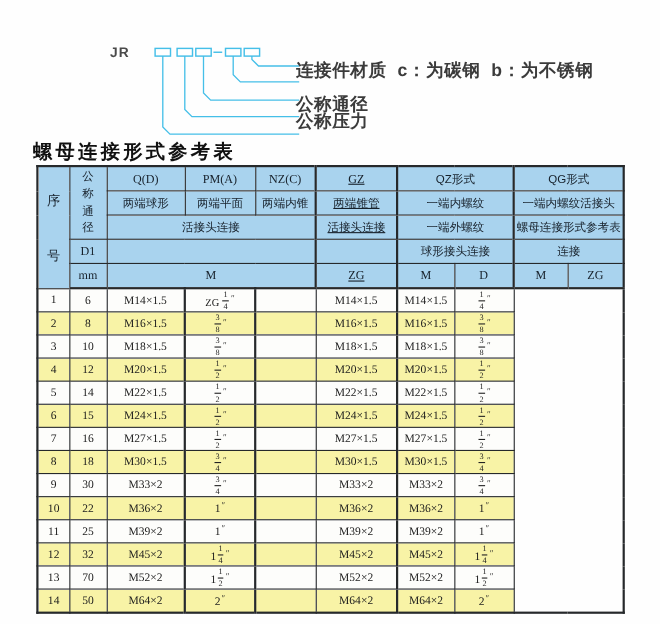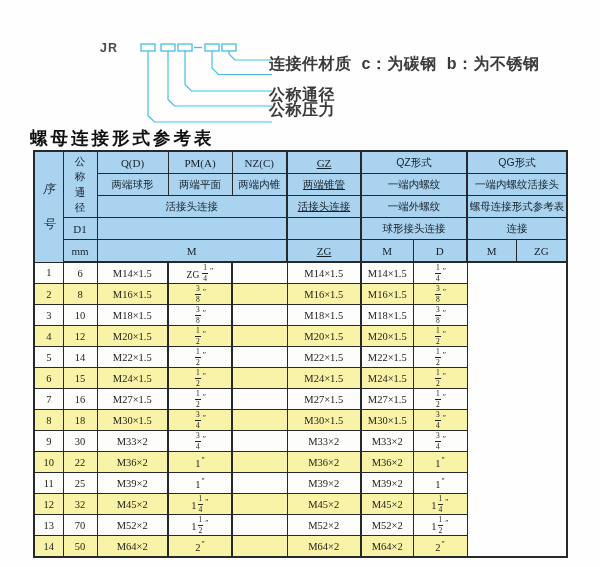--- a/index.html
+++ b/index.html
@@ -31,21 +31,21 @@
   .ref thead tr:last-child th{border-bottom-width:2px;}
   .ref .bl2{border-left-width:2px;}
   .ref .br2{border-right-width:2px;text-decoration:underline;}
   .ref tbody td{height:20px;font-family:"Liberation Serif",serif;font-size:10.5px;color:#1c1c1c;
         background:#fdfdfb;}
   .ref tbody tr.alt td{background:#f8f3a6;}
   .ref tbody td:nth-child(4){border-left-width:2px;border-right-width:2px;}
   .ref tbody td:nth-child(7){border-left-width:2px;}
   
   .vcell span{display:inline-block;width:1em;word-break:break-all;vertical-align:middle;}
-  .serial span{line-height:35px;font-size:12px;font-style:italic;}
+  .serial span{line-height:50px;font-size:12px;}
   .dncol span{line-height:15.5px;font-size:10.5px;}
   
   .fw{font-size:10.5px;}
   .fp{font-size:9.5px;margin-right:2px;}
   .frac{display:inline-block;vertical-align:-0.35em;text-align:center;font-size:7.5px;
         line-height:1;margin:0 1px;}
   .fn{display:block;border-bottom:1px solid #222;padding:0 1px 1px;}
   .fd{display:block;padding-top:1px;}
   .fs{font-size:8px;vertical-align:0.45em;margin-left:1px;}
 </style>

